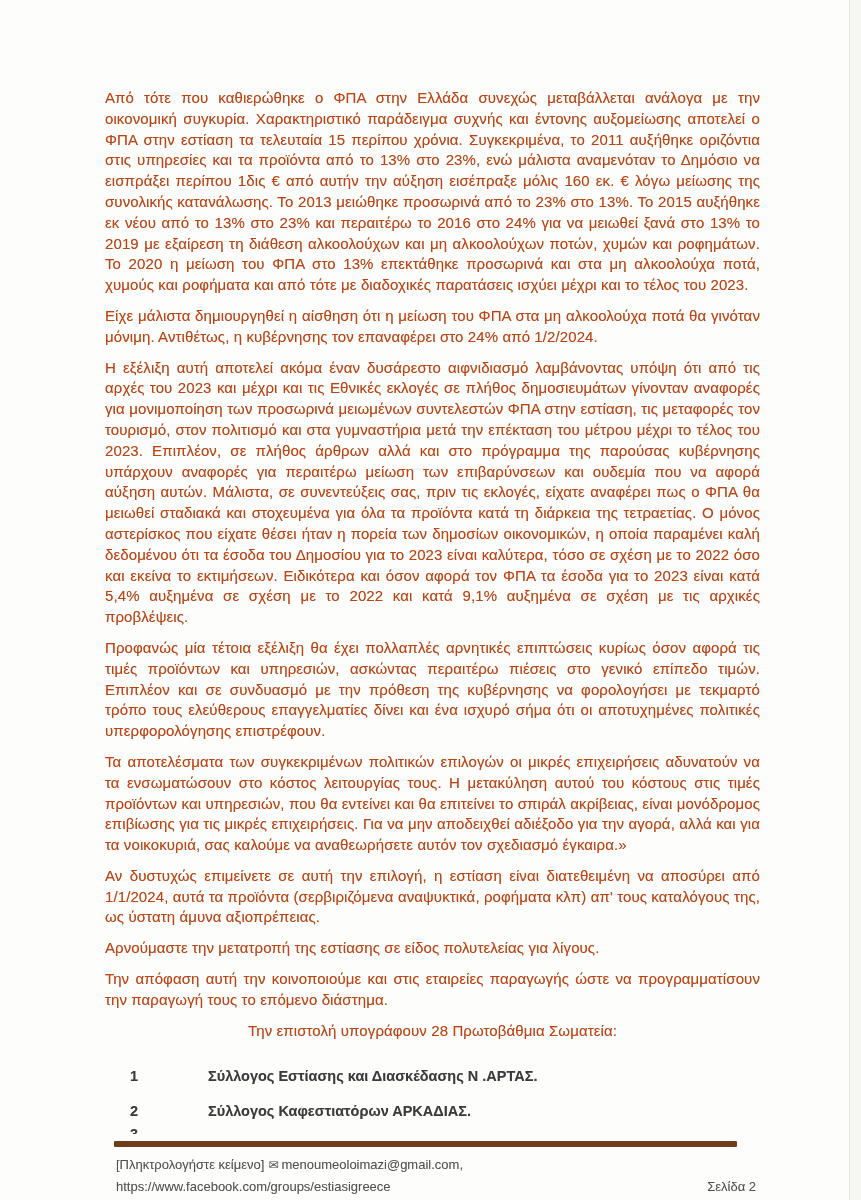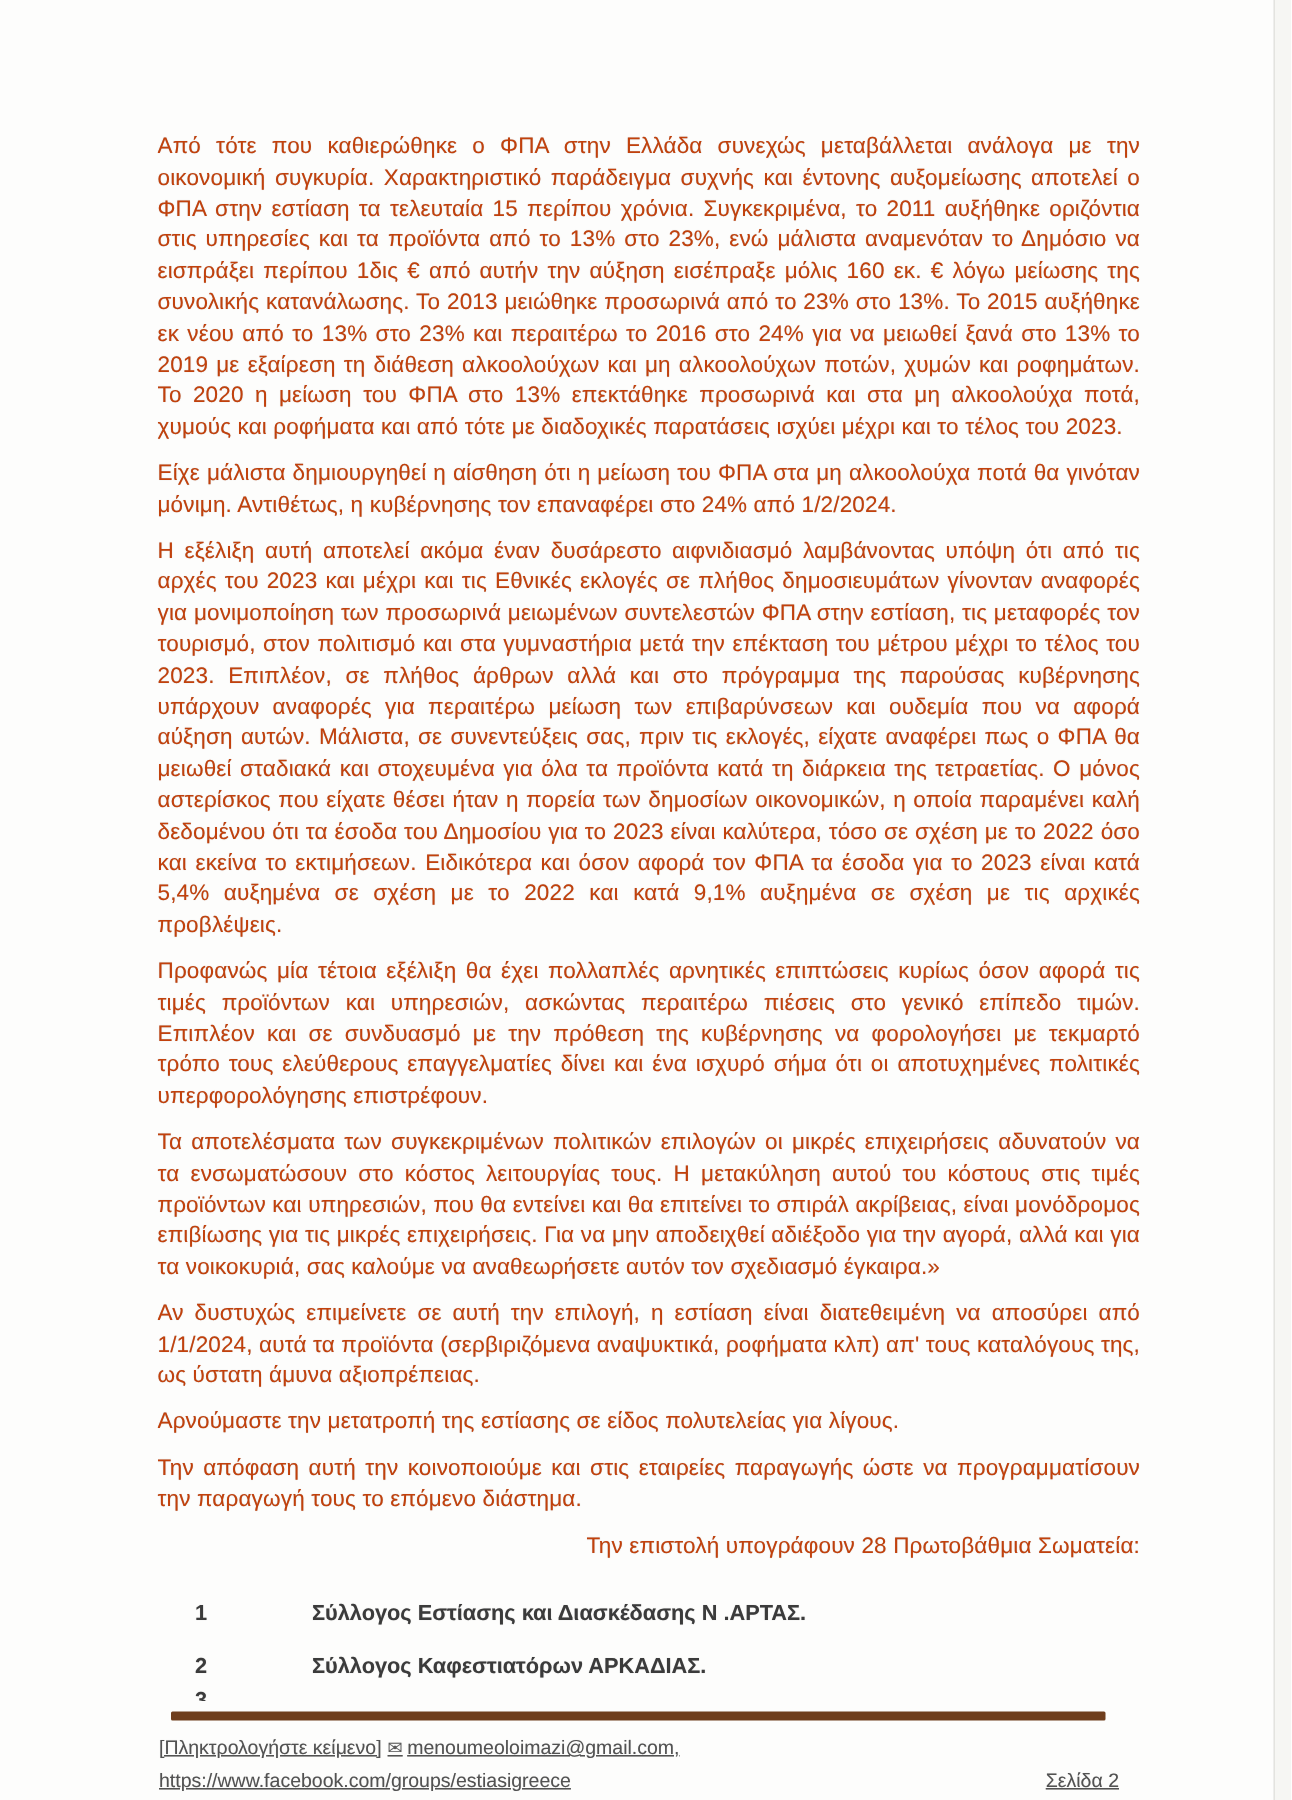--- a/index.html
+++ b/index.html
@@ -30,21 +30,21 @@
   }
   .content p {
     margin: 0 0 10px 0;
     font-size: 15px;
     line-height: 20.8px;
     text-align: justify;
     letter-spacing: 0.1px;
     color: #c2410c;
     text-shadow: 0 0 0.6px rgba(80,80,80,0.35);
   }
-  .content p.no-justify { text-align: right; }
+  .content p.no-justify { text-align: center; }
   .signatories {
     margin-top: 12px;
   }
   .signatory {
     display: flex;
     align-items: baseline;
     line-height: 23px;
     font-weight: 700;
     font-size: 14.5px;
     color: #3b3b3b;
@@ -63,28 +63,27 @@
     position: absolute;
     left: 114px;
     top: 1141px;
     width: 623px;
     height: 6px;
     background: #6f3e1d;
     border-radius: 1px;
   }
   .footer {
     position: absolute;
-    left: 106px;
+    left: 116px;
     top: 1154px;
     width: 640px;
     font-size: 13px;
     line-height: 21px;
     color: #525252;
     text-shadow: 0 0 0.5px rgba(90,90,90,0.3);
-    text-decoration: underline;
   }
   .footer .row2 {
     display: flex;
     justify-content: space-between;
     align-items: baseline;
   }
   .mail-icon {
     font-size: 12px;
     margin: 0 3px 0 4px;
     color: #5a5a5a;

